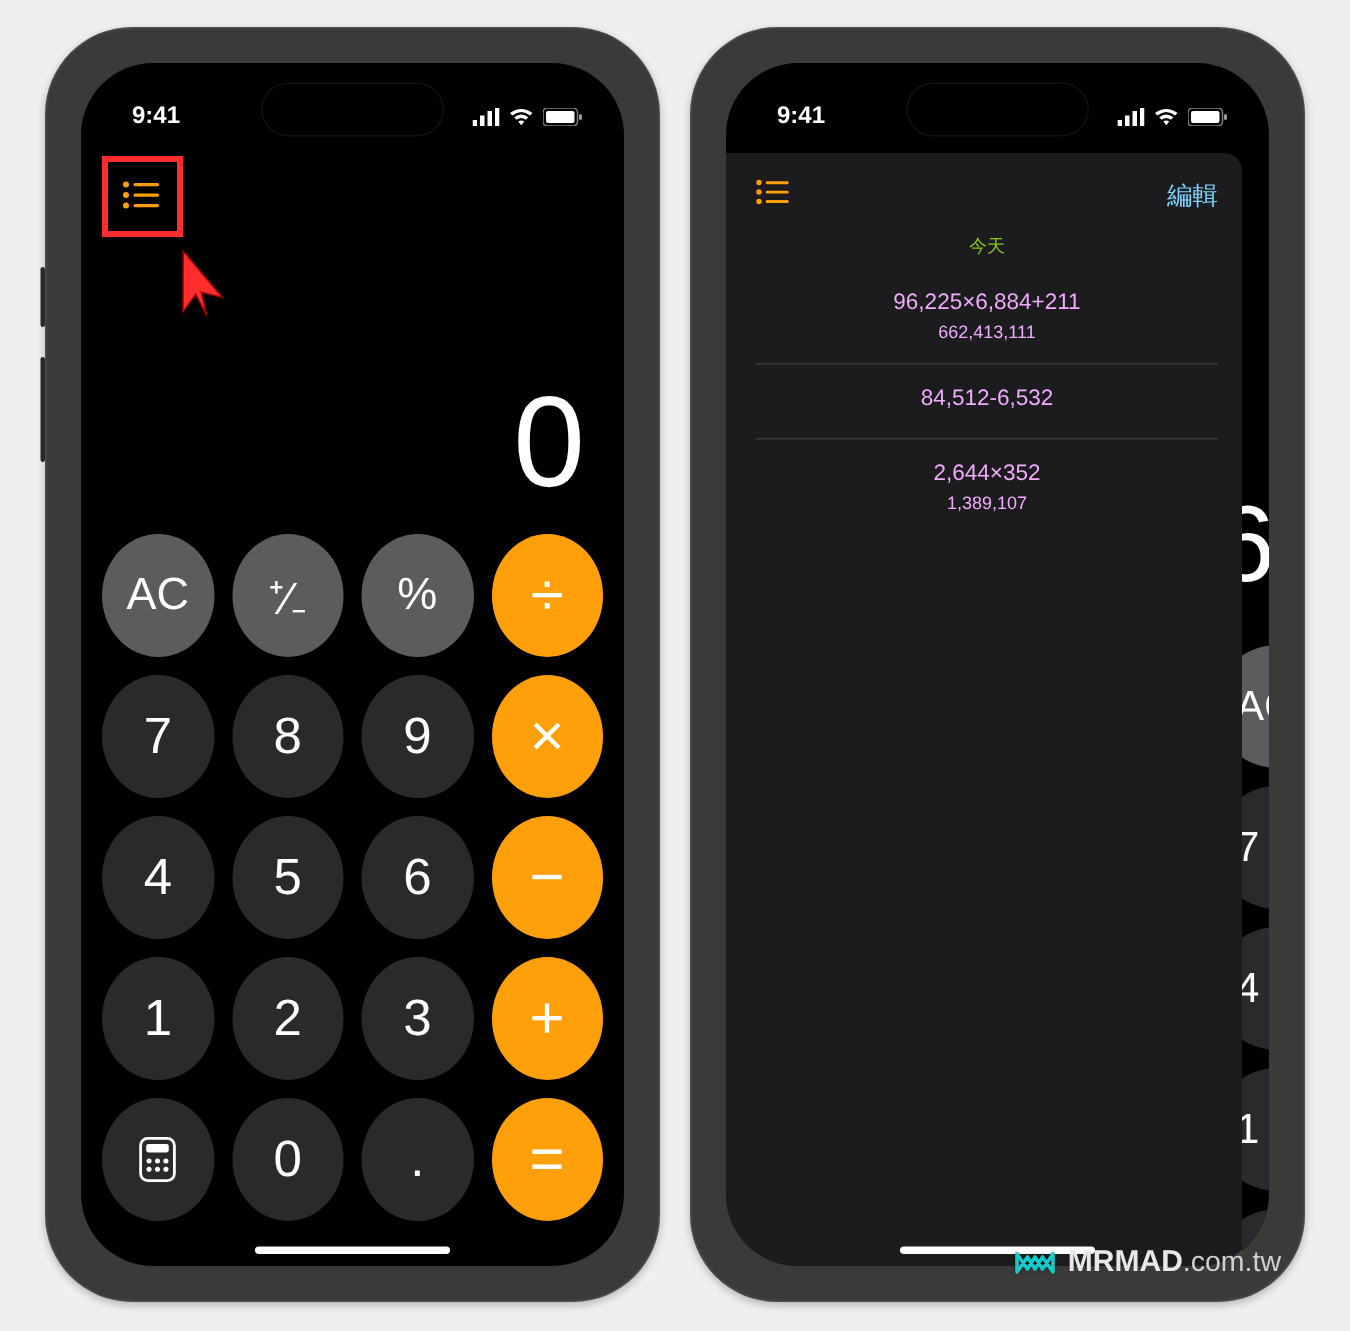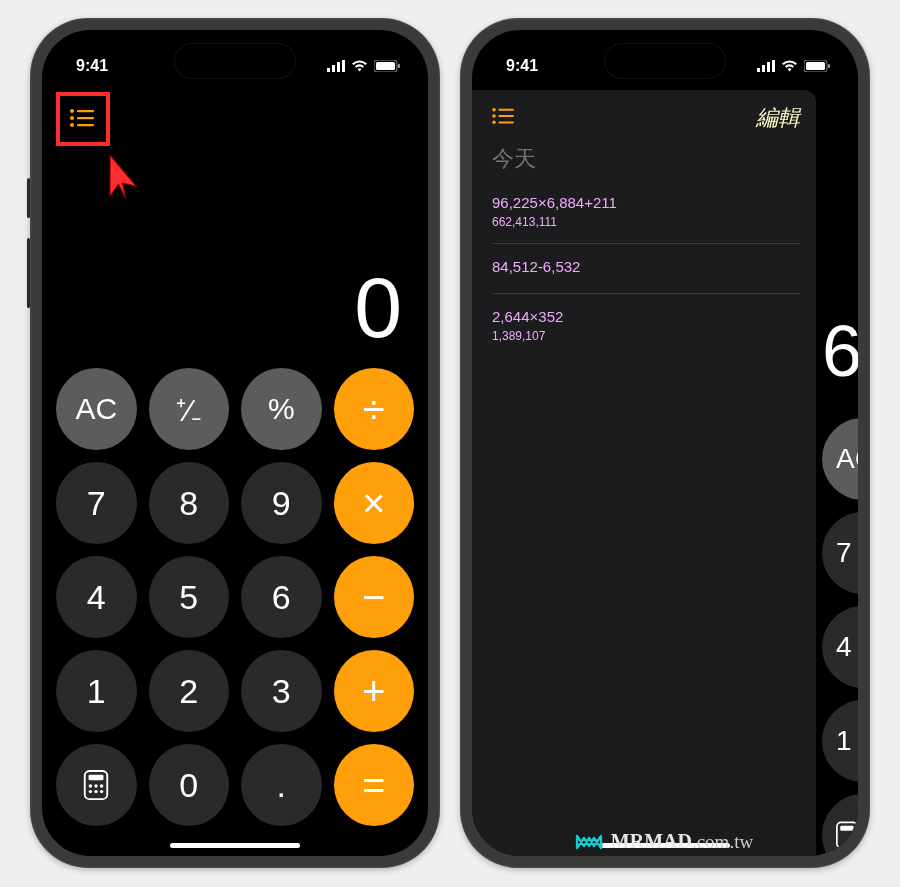--- a/index.html
+++ b/index.html
@@ -16,22 +16,23 @@
     height: 887px;
     position: relative;
   }
   .phone {
     position: absolute;
     width: 410px;
     height: 850px;
     top: 18px;
     background: #3a3a38;
     border-radius: 58px;
-    padding: 12px;
+    padding: 24px;
     box-shadow: 0 2px 6px rgba(0,0,0,0.25), inset 0 0 2px rgba(255,255,255,0.3);
+    text-align: center;
   }
   .phone.left { left: 30px; }
   .phone.right { left: 460px; }
   .phone::before, .phone::after {
     content:"";
     position:absolute;
     background:#2a2a28;
     border-radius:2px;
   }
   
@@ -160,24 +161,24 @@
     display:flex;
     flex-direction:column;
   }
   .panel-top {
     display:flex;
     justify-content:space-between;
     align-items:center;
     height:32px;
   }
   .panel-top .list-icon { color:#ff9f0a; }
-  .panel-top .edit { color:#fef9c3; font-size:22px;font-style:italic; }
+  .panel-top .edit { color:#7dd3fc; font-size:17px; }
   .section-title {
-    color:#737373;
-    font-size:22px;
+    color:#84cc16;
+    font-size:12px;
     margin-top:10px;
     margin-bottom:6px;
   }
   .entry {
     padding:14px 0 14px 0;
     border-bottom:0.5px solid #3a3a3c;
   }
   .entry:last-child { border-bottom:none; }
   .entry .expr { color:#f0abfc; font-size:15px; margin-bottom:4px; }
   .entry .res  { color:#f0abfc; font-size:12px; }
@@ -207,28 +208,27 @@
   }
   .sliver-key.num { background:#2a2a2c; }
 
   
   .watermark {
     position:absolute;
     bottom:34px; left:474px;
     width:380px;
     display:flex;
     align-items:center;
-    justify-content:center;
+    justify-content:flex-end;
     gap:8px;
     color:#e8e8e8;
     font-size:20px;
     font-weight:600;
     z-index:100;
     pointer-events:none;
-    font-family:Liberation Serif, serif;
   }
   .watermark .thin { font-weight:400; color:#d0d0d0; font-size:19px; }
   .watermark svg { filter: drop-shadow(0 0 1px rgba(0,0,0,0.5)); }
 </style>
 </head>
 <body>
 
 <div class="stage">
 
   <div class="phone left">

